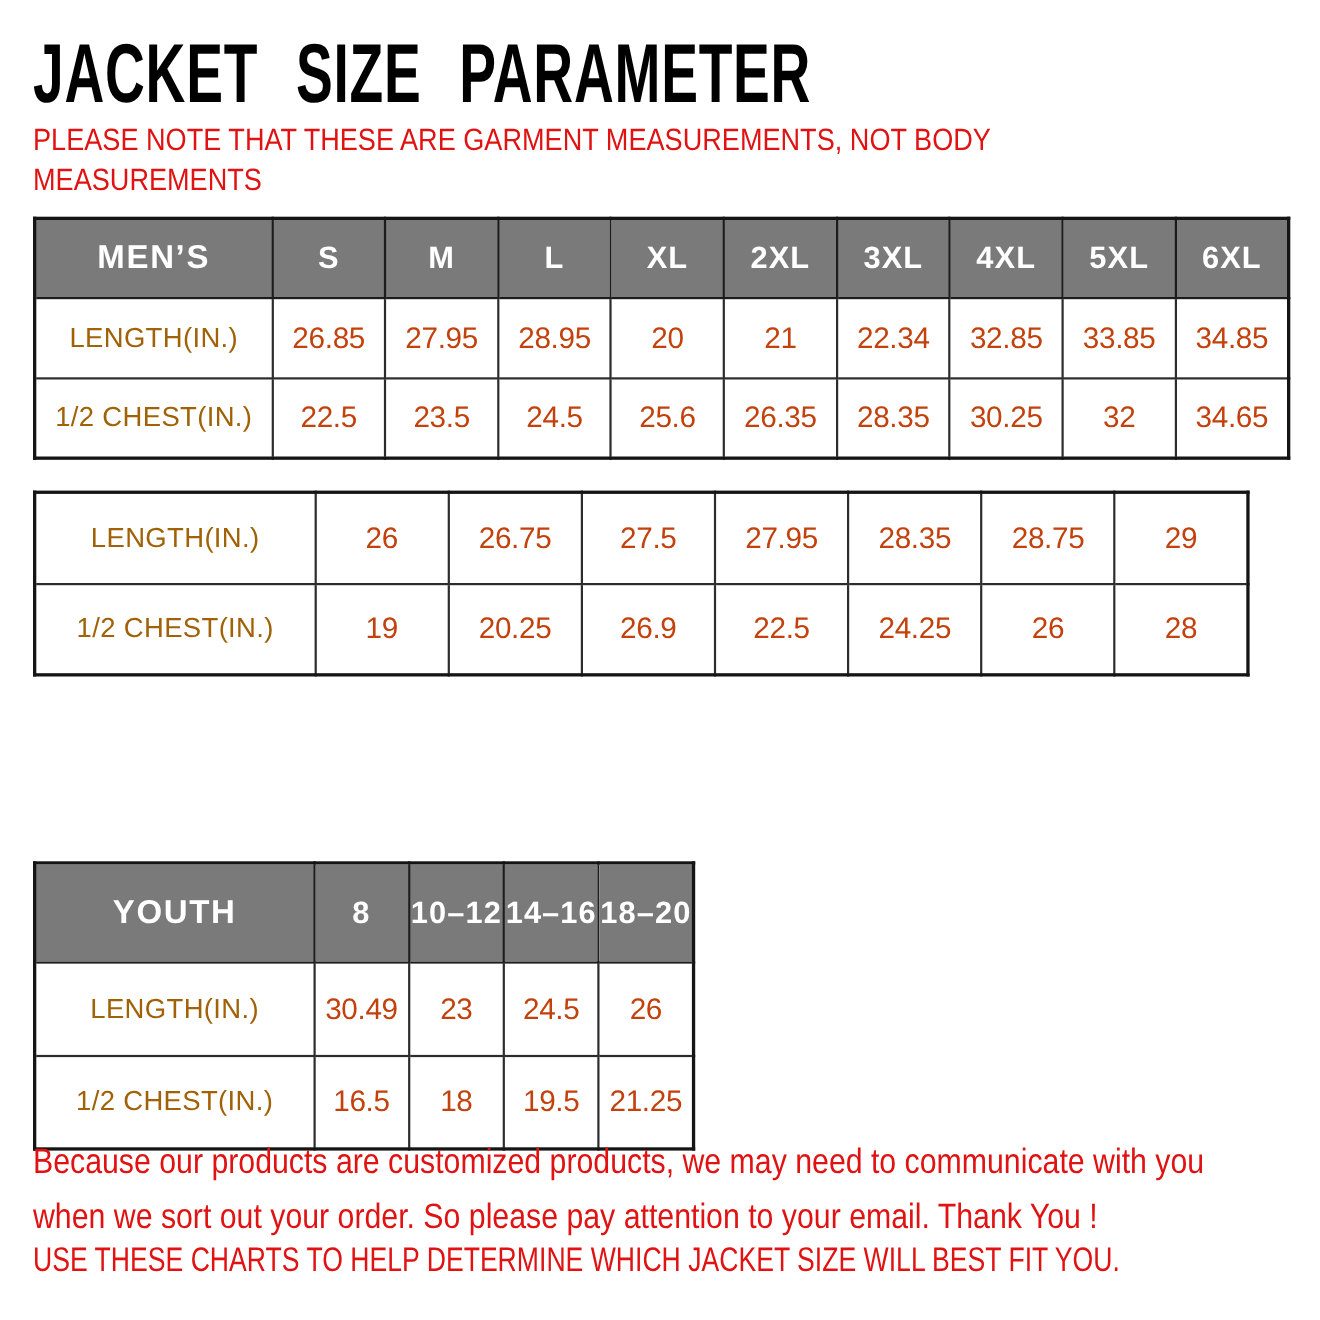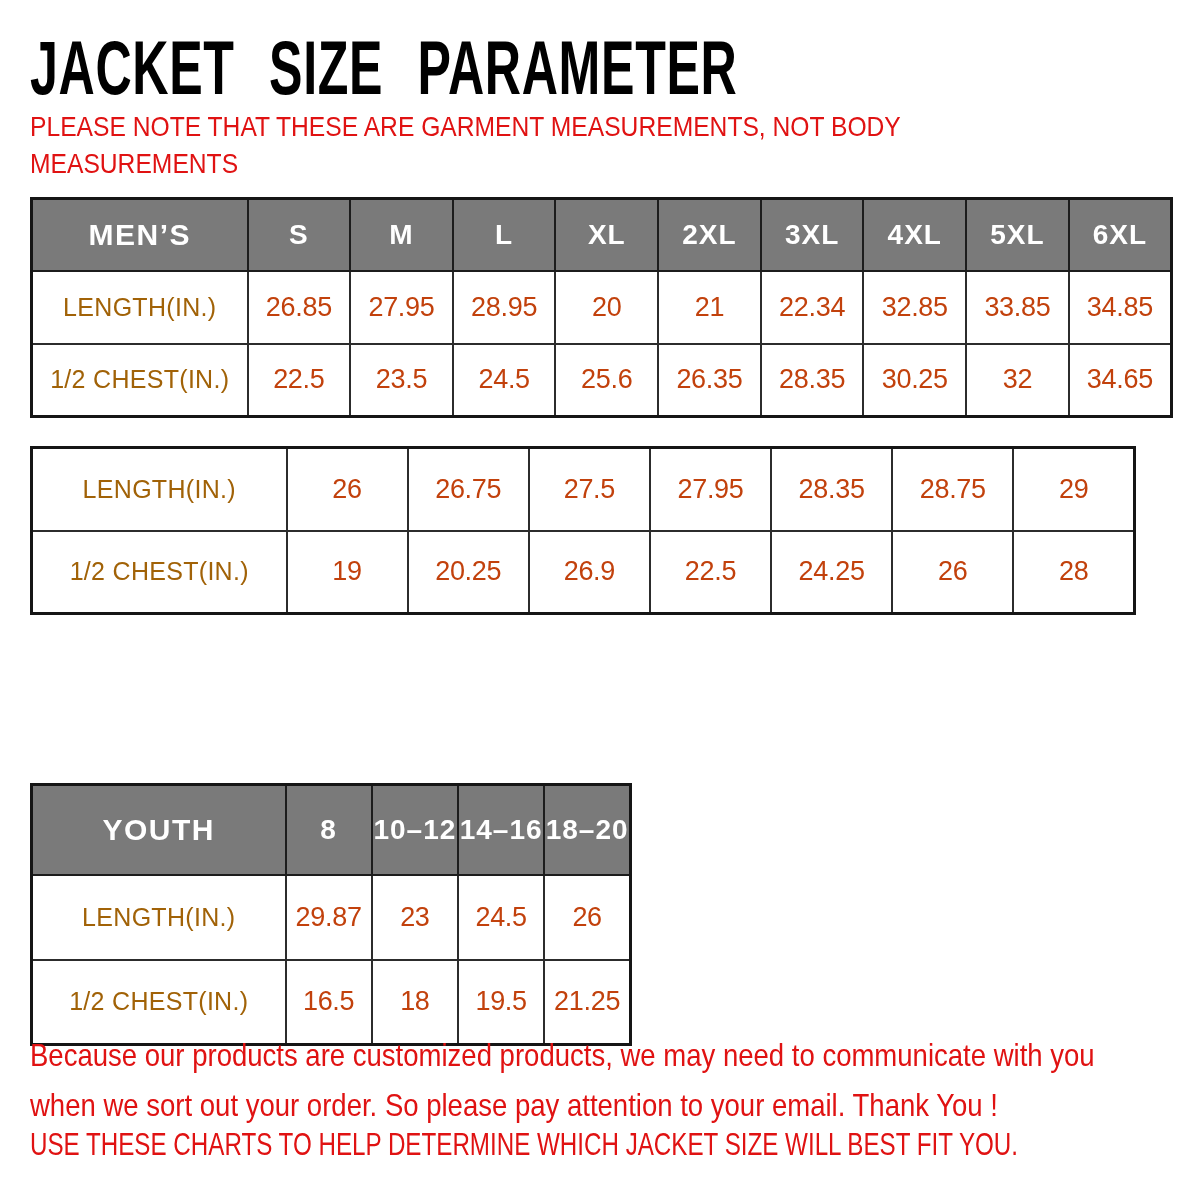--- a/index.html
+++ b/index.html
@@ -205,21 +205,21 @@
   <tbody>
       <tr class="hd">
     <th class="grp">YOUTH</th>
     <th class="szh">8</th>
     <th class="szh">10–12</th>
     <th class="szh">14–16</th>
     <th class="szh">18–20</th>
   </tr>
   <tr class="dt">
     <td class="lbl">LENGTH(IN.)</td>
-    <td class="val">29.87</td>
+    <td class="val">30.49</td>
     <td class="val">23</td>
     <td class="val">24.5</td>
     <td class="val">26</td>
   </tr>
   <tr class="dt">
     <td class="lbl">1/2 CHEST(IN.)</td>
     <td class="val">16.5</td>
     <td class="val">18</td>
     <td class="val">19.5</td>
     <td class="val">21.25</td>

